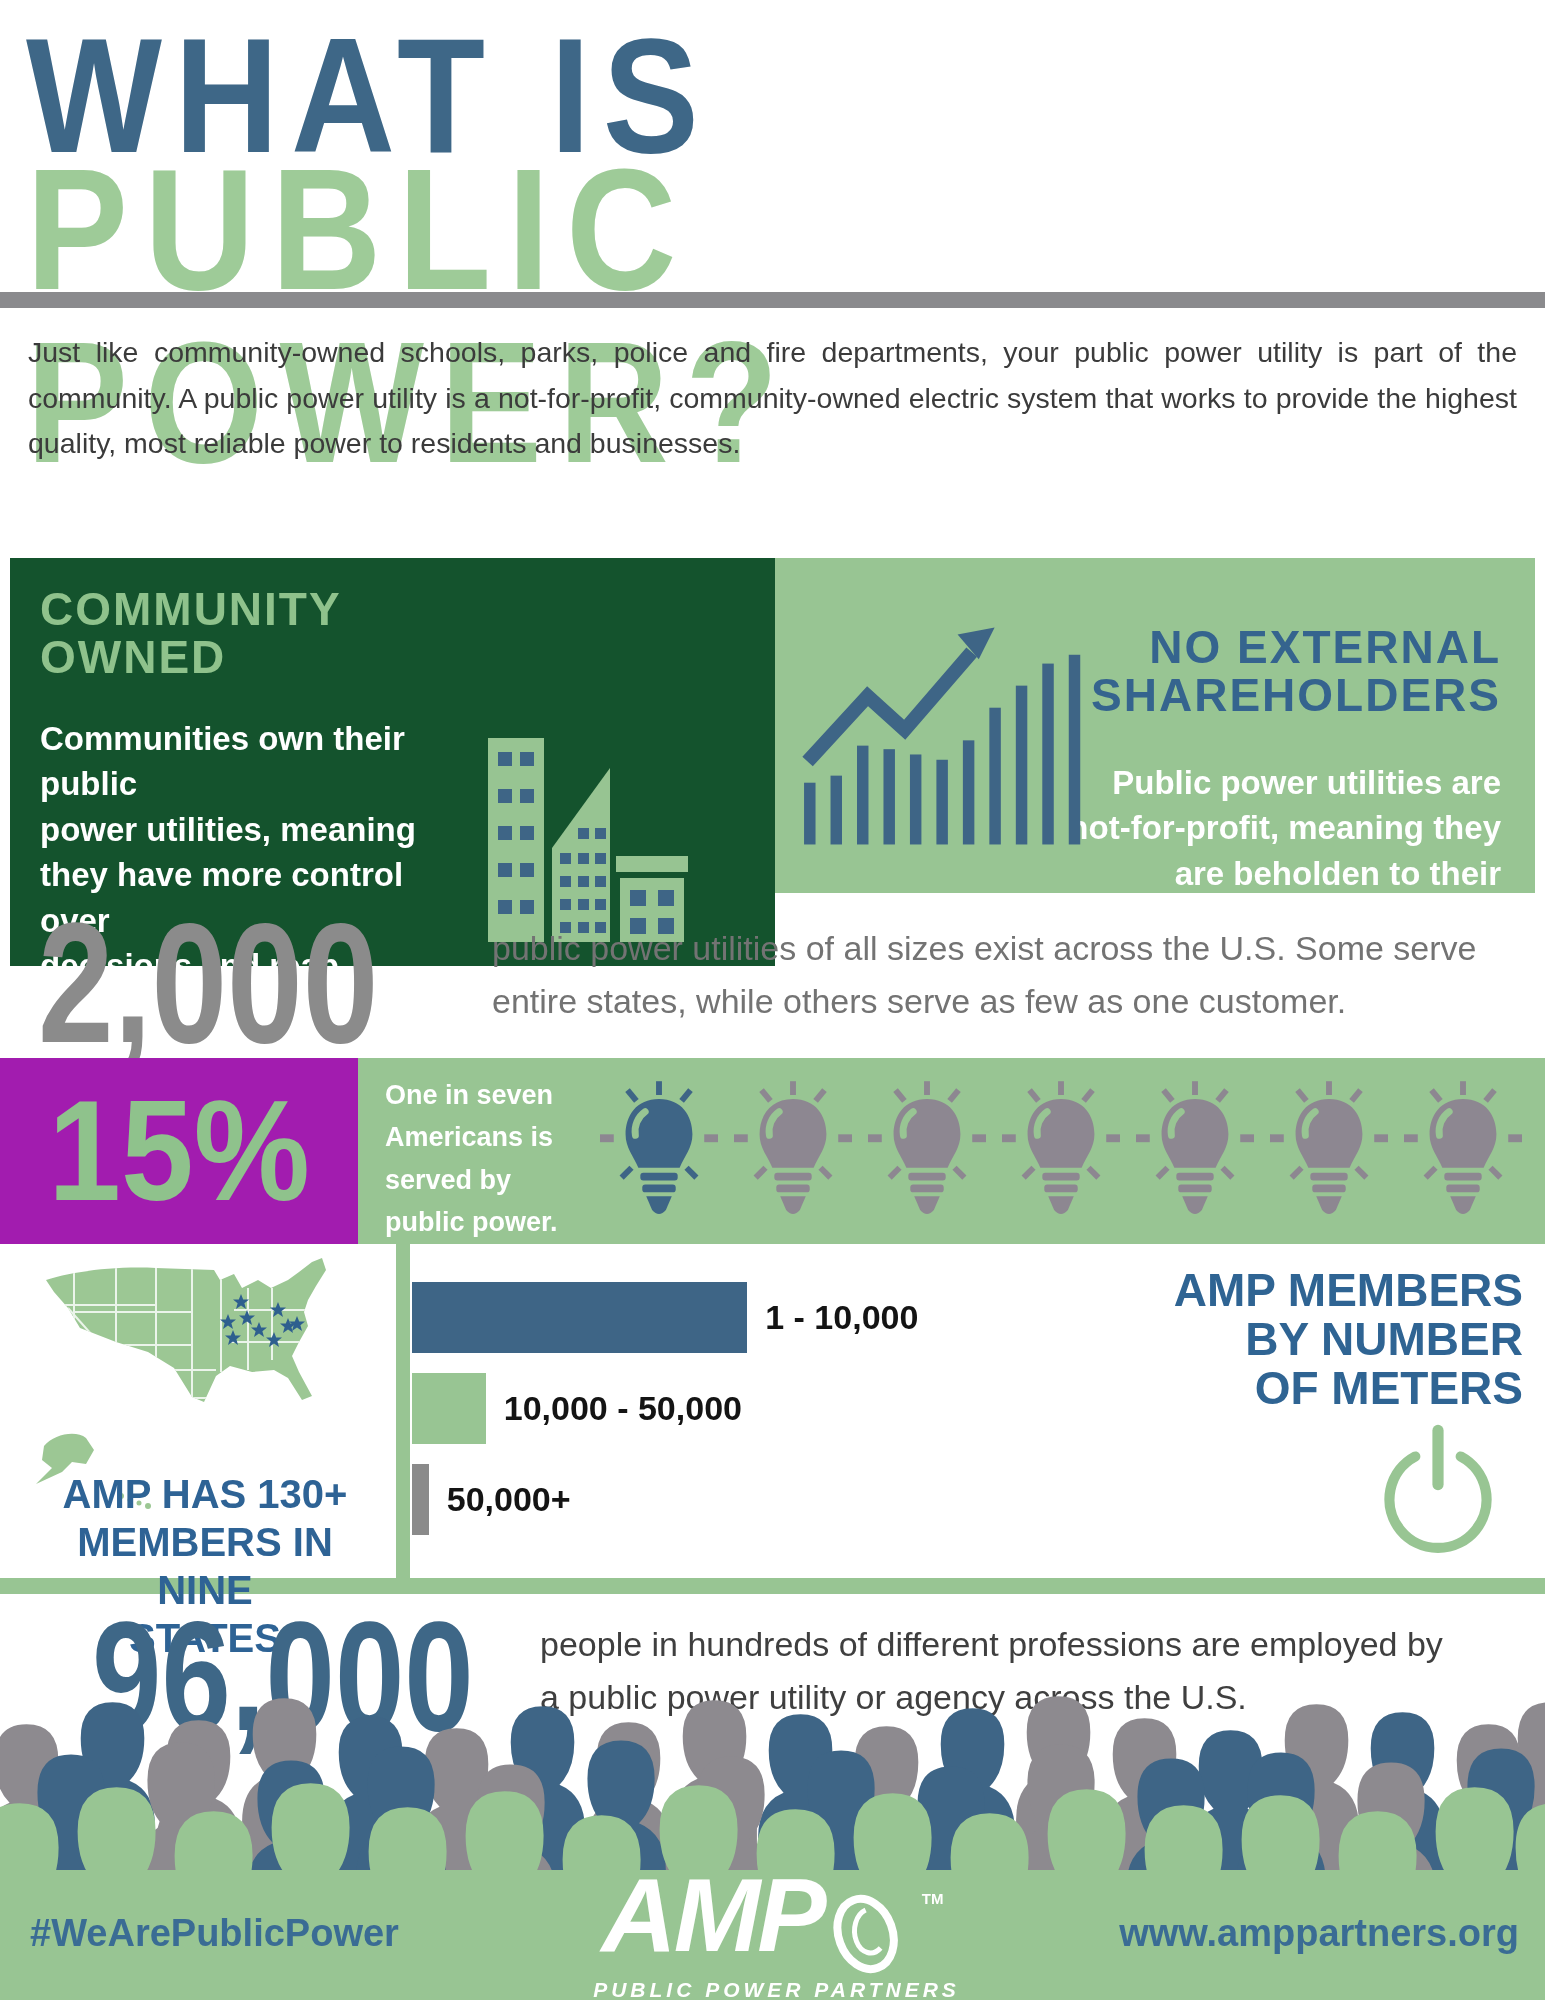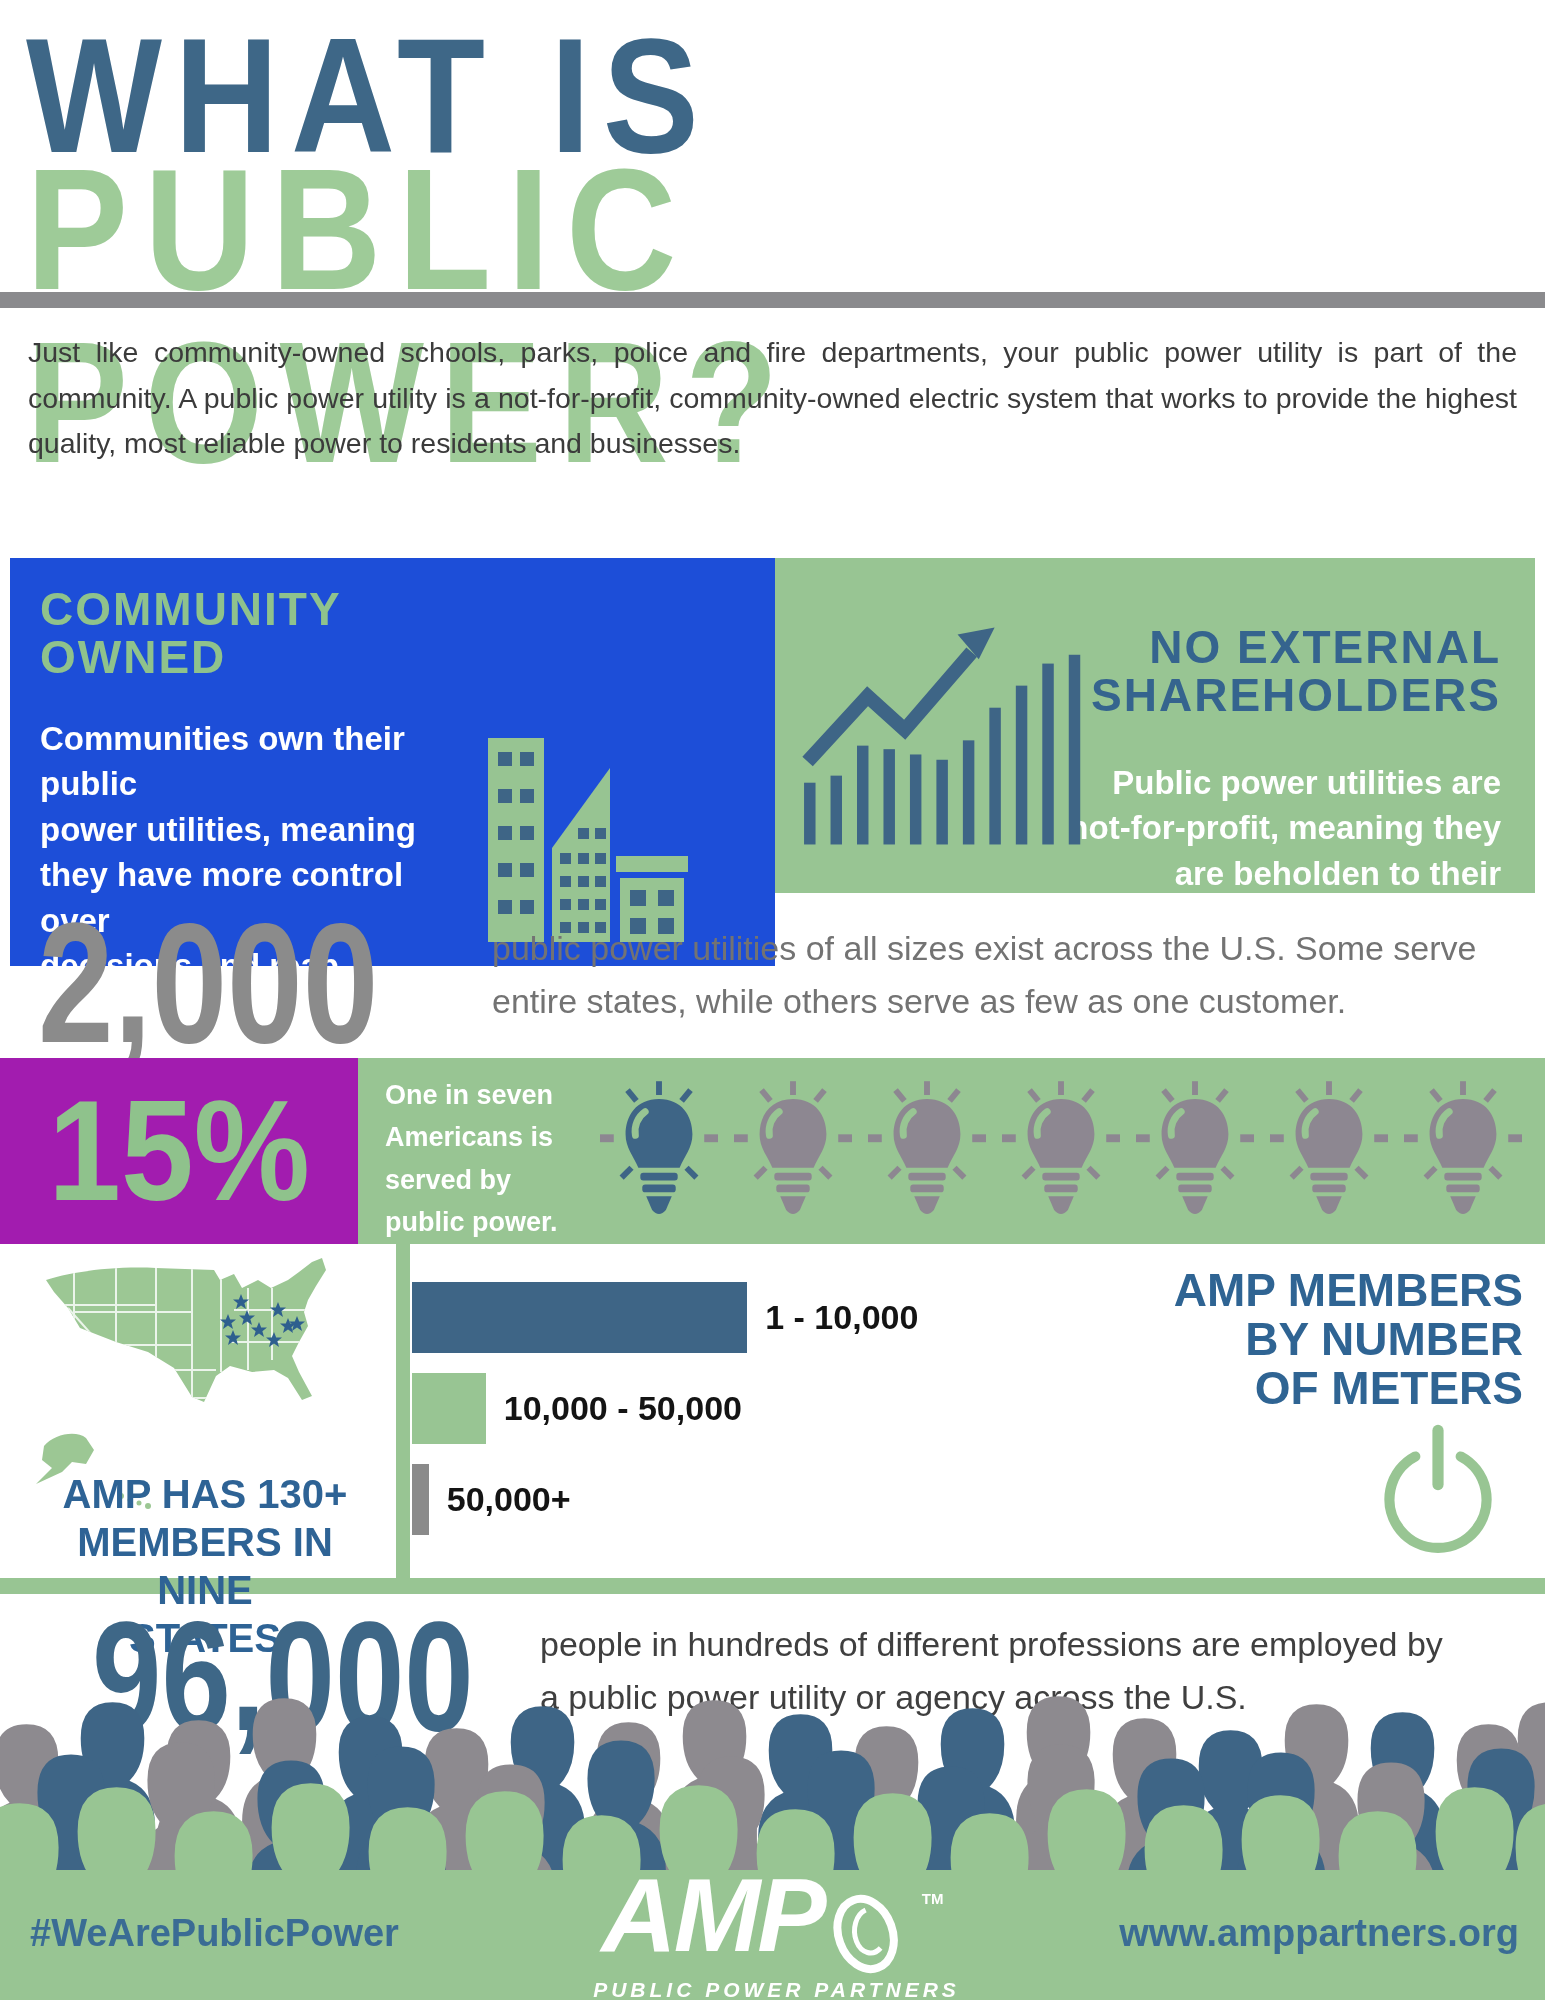--- a/index.html
+++ b/index.html
@@ -15,21 +15,21 @@
           transform:scale(.9,1.02);transform-origin:top left;line-height:1;}
   .graybar{left:0;top:292px;width:1545px;height:16px;background:#8a8a8d;}
 
   
   .intro{left:28px;top:330px;width:1489px;color:#3b3b3b;font-size:28.5px;line-height:1.6;}
   .intro p{margin:0;}
   .intro .p1{text-align:justify;}
   .intro .p2{margin-top:46px;}
 
   
-  .col-blue{left:10px;top:558px;width:765px;height:408px;background:#1d4ed8;box-sizing:border-box;padding:28px 30px;}
+  .col-blue{left:10px;top:558px;width:765px;height:408px;background:#14532d;box-sizing:border-box;padding:28px 30px;}
   .col-green{left:775px;top:558px;width:760px;height:335px;background:#98c593;box-sizing:border-box;padding:28px 34px;}
   .col-head{font-size:46px;font-weight:700;letter-spacing:2px;line-height:1.04;}
   .col-head.green{color:#8fc28c;}
   .col-head.blue{color:#35648e;text-align:right;margin-top:38px;}
   .col-body{font-size:33px;font-weight:700;color:#fff;line-height:1.38;margin-top:34px;}
   .col-body.right{text-align:right;margin-top:40px;}
   .buildings{right:28px;bottom:22px;}
   .growth{left:22px;bottom:26px;}
 
   

